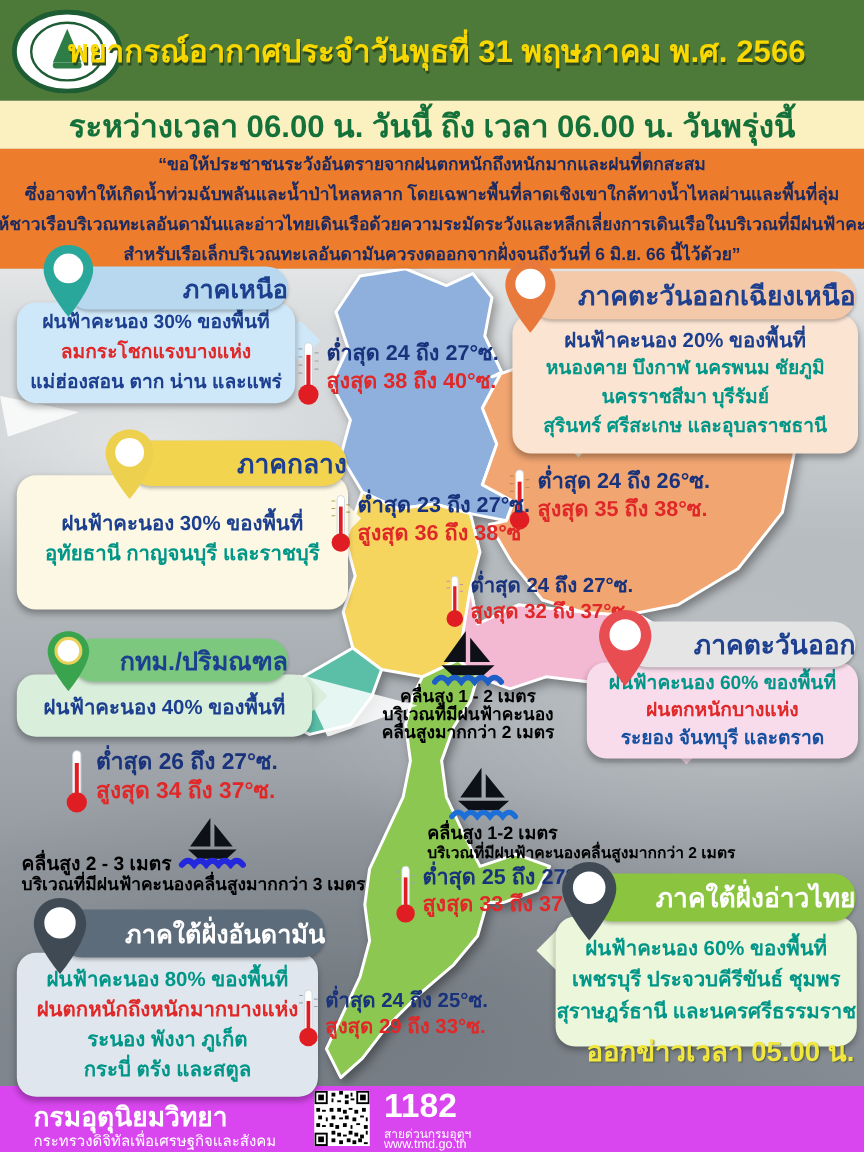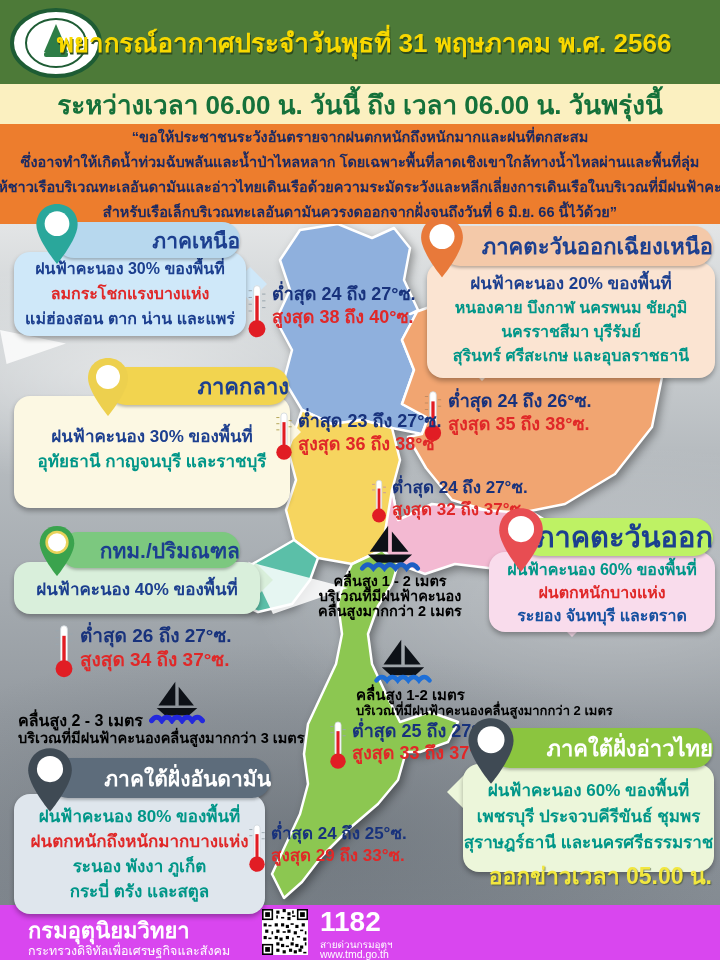--- a/index.html
+++ b/index.html
@@ -249,21 +249,21 @@
         <rect x="11" y="14" width="4" height="34" fill="#e11d24"></rect>
         <circle cx="13" cy="53" r="10" fill="#e11d24"></circle>
     </svg>
     <div class="lines" style="font-size:19px;line-height:24px;">
       <div class="tmin">ต่ำสุด 26 ถึง 27°ซ.</div>
       <div class="tmax">สูงสุด 34 ถึง 37°ซ.</div>
     </div>
   </div>
 
   <div class="tail" style="left:560px;top:608px;background:#f9dcec;"></div>
-  <div class="pill" style="left:521px;top:518px;width:192px;height:38px;background:#bef264;color:#1c3f8f;font-size:29px;">
+  <div class="pill" style="left:521px;top:518px;width:192px;height:38px;background:#e5e5e5;color:#1c3f8f;font-size:22px;">
     <span>ภาคตะวันออก</span>
   </div>
   <div class="pin" style="left:497px;top:506px;">
     <svg width="48" height="68" viewBox="0 0 44 62">
         <path d="M22 2 C10 2 2 11 2 22 C2 36 22 60 22 60 C22 60 42 36 42 22 C42 11 34 2 22 2 Z" fill="#e84d52"></path>
         <circle cx="22" cy="21" r="12" fill="#fff"></circle>
       </svg>
   </div>
   <div class="cbox" style="left:489px;top:552px;width:226px;height:74px;background:#f9dcec;padding-top:6px;font-size:16px;line-height:23px;">
     <div class="teal">ฝนฟ้าคะนอง 60% ของพื้นที่</div>

